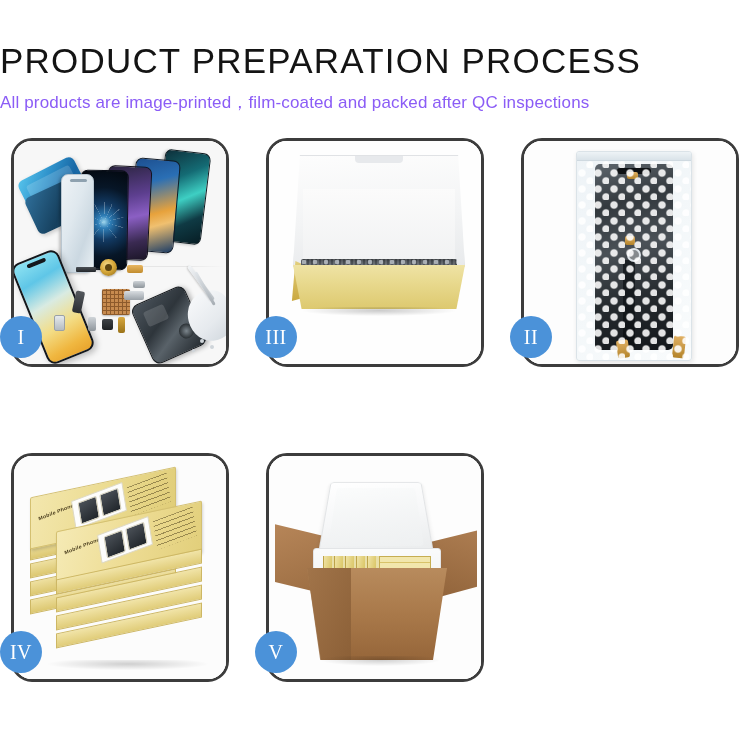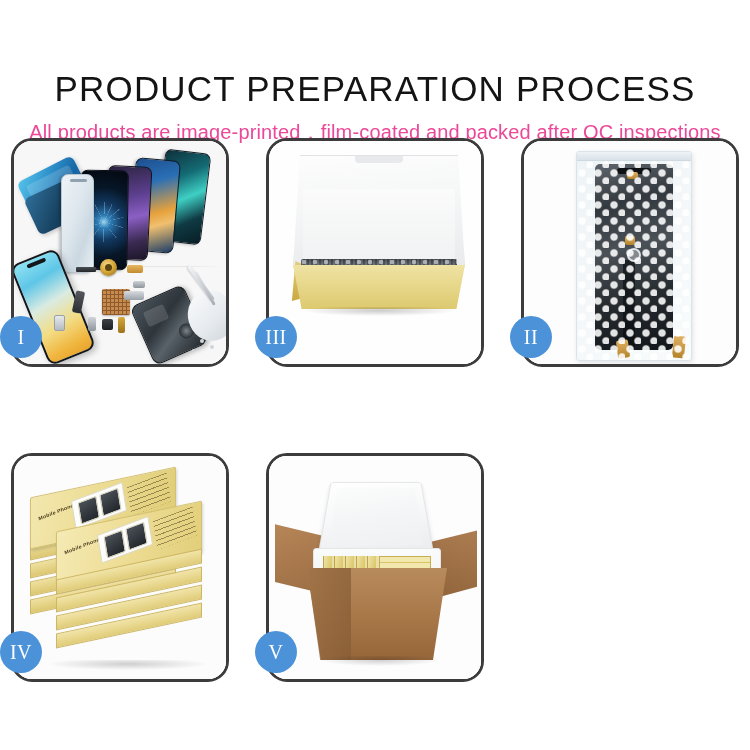--- a/index.html
+++ b/index.html
@@ -19,35 +19,33 @@
     height: 750px;
     background: #ffffff;
   }
 
   
   .header {
     position: absolute;
     left: 0;
     top: 40px;
     width: 750px;
-    text-align: center;
-    margin-top: 28px;
   }
   .title {
     font-size: 35px;
     letter-spacing: 1.2px;
     color: #141414;
     font-weight: 400;
     line-height: 42px;
     white-space: nowrap;
   }
   .subtitle {
     margin-top: 9px;
-    font-size: 20px;
-    color: #ec4899;
+    font-size: 17px;
+    color: #8b5cf6;
     font-weight: 400;
     letter-spacing: 0.15px;
     white-space: nowrap;
   }
 
   
   .grid {
     position: absolute;
     left: 11px;
     top: 138px;

